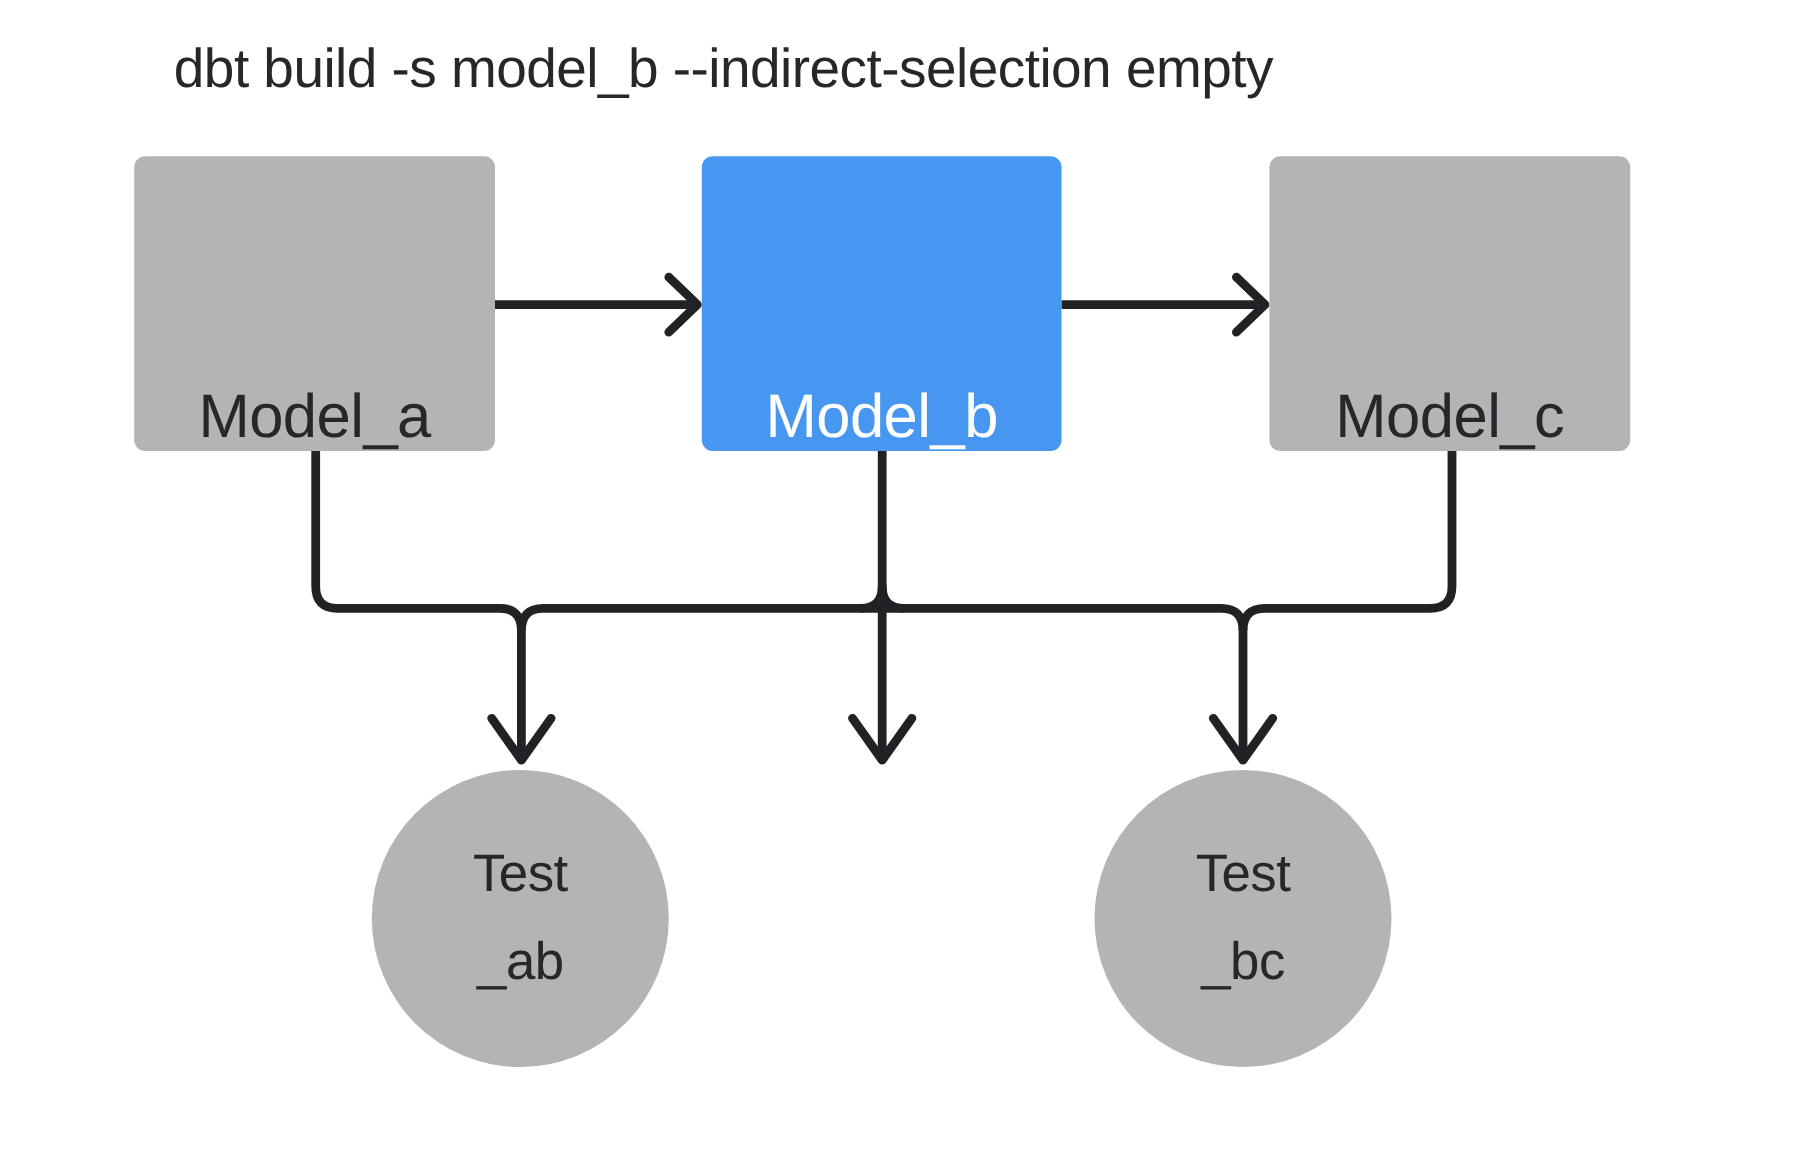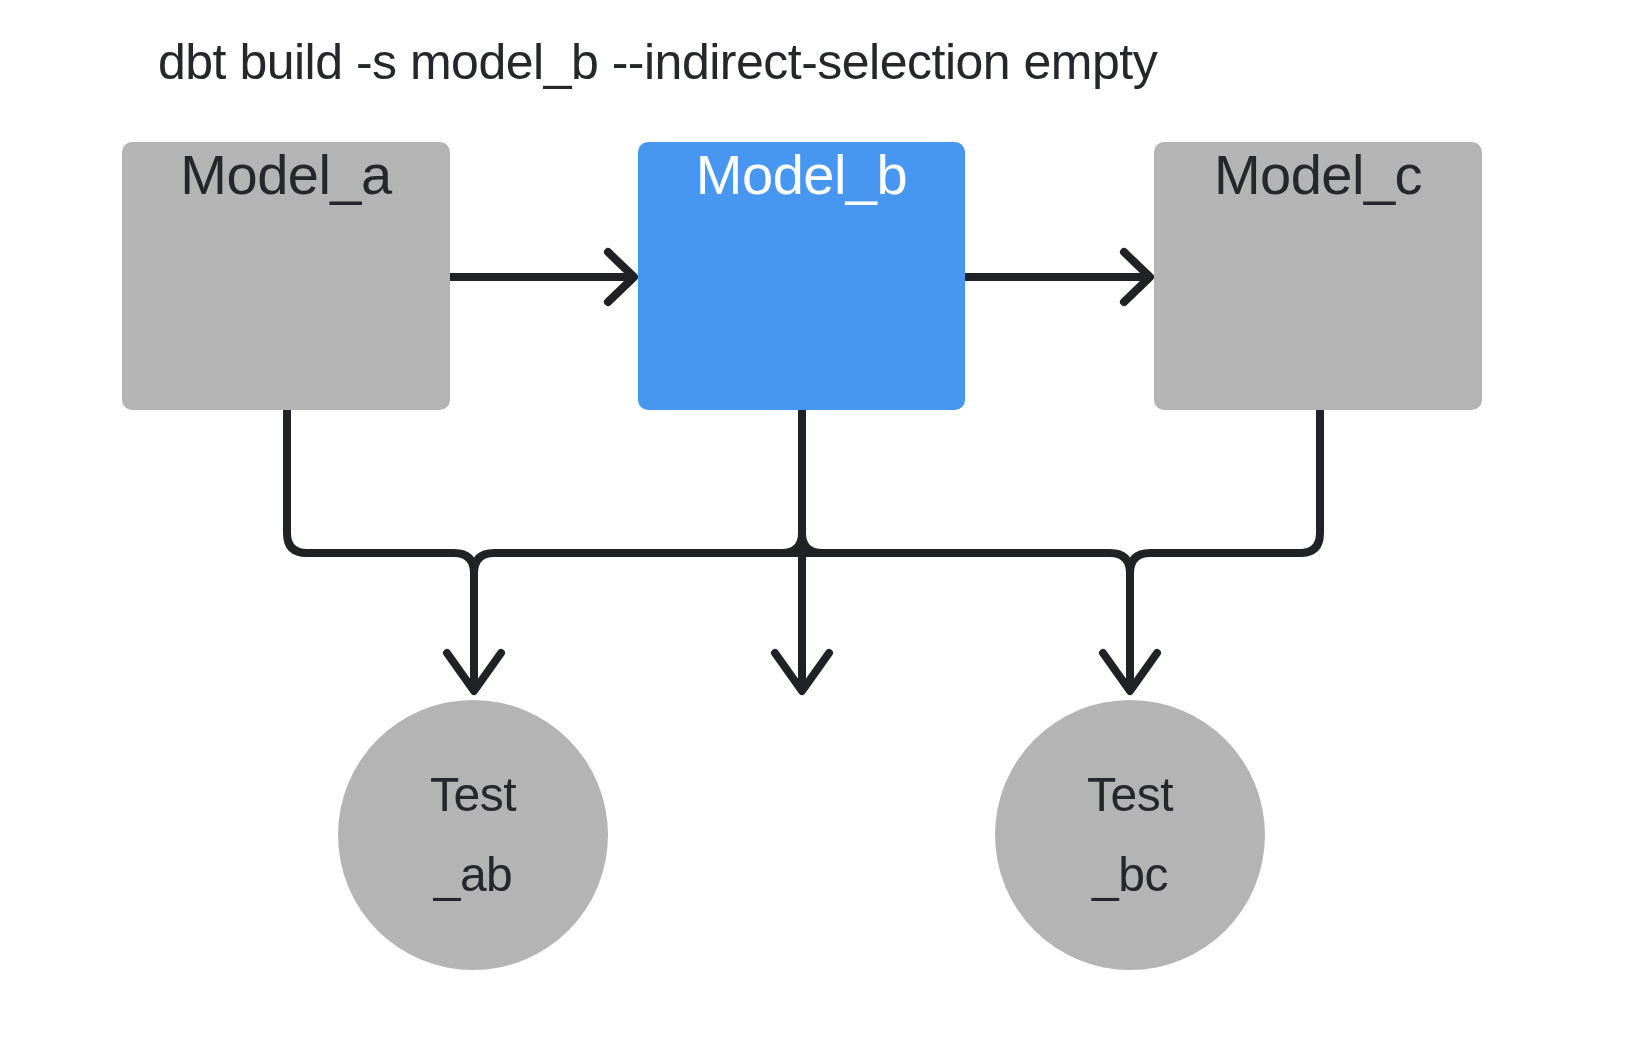--- a/index.html
+++ b/index.html
@@ -46,21 +46,21 @@
     stroke-linejoin: round;
   }
   .model-node {
     position: absolute;
     top: 142px;
     width: 328px;
     height: 268px;
     border-radius: 10px;
     background: var(--node-gray, #b4b4b4);
     display: flex;
-    align-items: flex-start;
+    align-items: flex-end;
     justify-content: center;
     font-size: 56px;
     letter-spacing: -0.5px;
     color: var(--label-dark, #2a2b2e);
   }
   .model-node.selected {
     background: var(--node-selected-blue, #4796f0);
     color: var(--label-on-blue, #ffffff);
   }
   .test-node {

